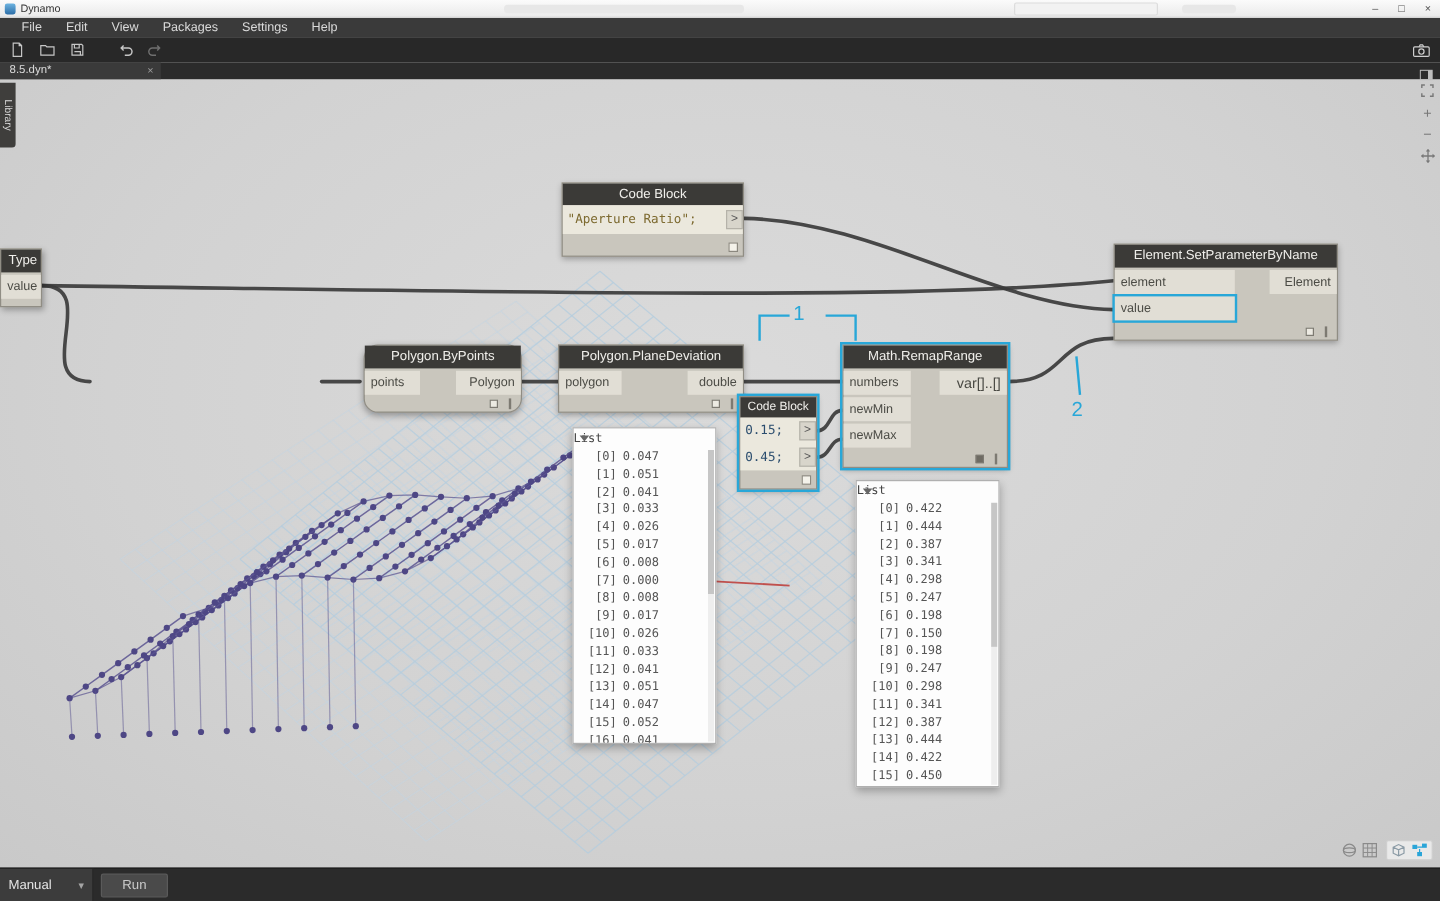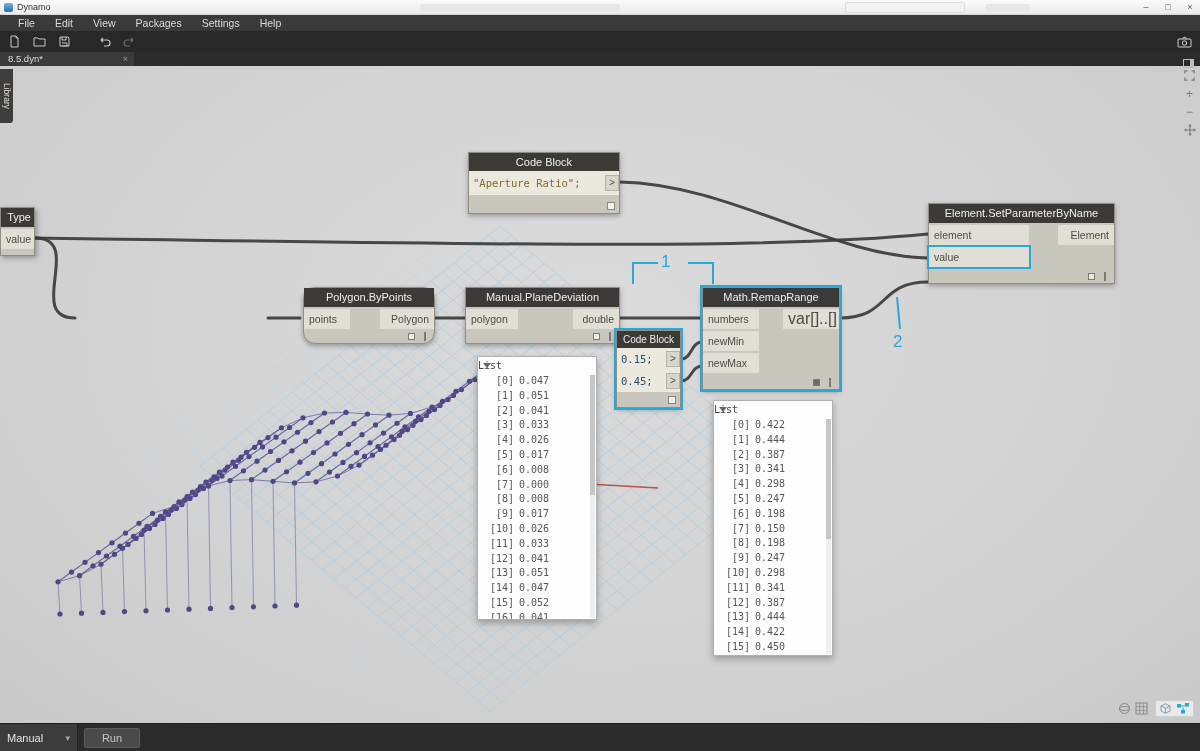--- a/index.html
+++ b/index.html
@@ -535,21 +535,21 @@
       <div class="port in" style="width:46px;">points</div>
       <div class="port out" style="width:54px;">Polygon</div>
     </div>
     <div class="node-footer">
         <span class="fsq"></span>
         <span class="fbar"></span>
       </div>
   </div>
 
   <div class="node" style="left:465px; top:221px; width:155px;">
-    <div class="node-header">Manual.PlaneDeviation</div>
+    <div class="node-header">Polygon.PlaneDeviation</div>
     <div class="prow">
       <div class="port in" style="width:52px;">polygon</div>
       <div class="port out" style="width:46px;">double</div>
     </div>
     <div class="node-footer">
         <span class="fsq"></span>
         <span class="fbar"></span>
       </div>
   </div>
 
@@ -567,21 +567,21 @@
     </div>
     <div class="node-footer" style="height:15px;">
         <span class="cb-check"></span>
       </div>
   </div>
 
   <div class="node selected" style="left:702px; top:221px; width:138px;">
     <div class="node-header">Math.RemapRange</div>
     <div class="prow">
       <div class="port in" style="width:56px;">numbers</div>
-      <div class="port out" style="width:56px; font-size:16px;">var[]..[]</div>
+      <div class="port out" style="width:56px; font-size:12px;">var[]..[]</div>
     </div>
     <div class="prow">
         <div class="port in" style="width:56px;">newMin</div>
       </div>
     <div class="prow">
         <div class="port in" style="width:56px;">newMax</div>
       </div>
     <div class="node-footer" style="height:16px;">
         <span class="fsq filled"></span>
         <span class="fbar"></span>

